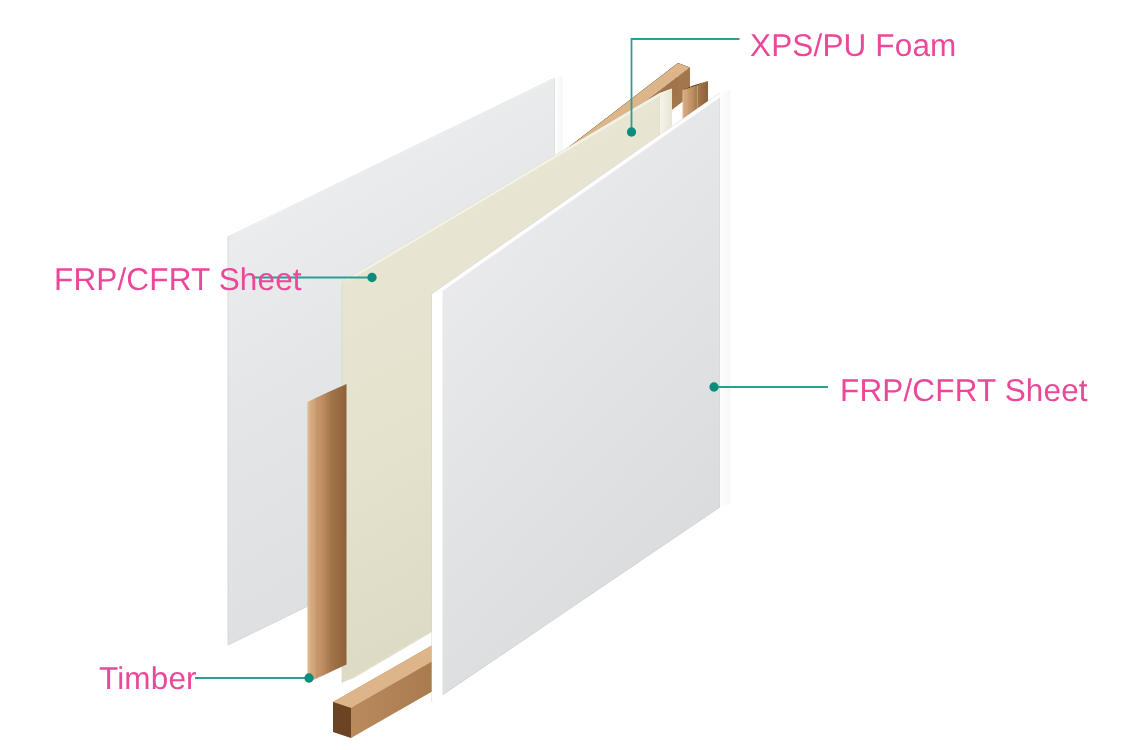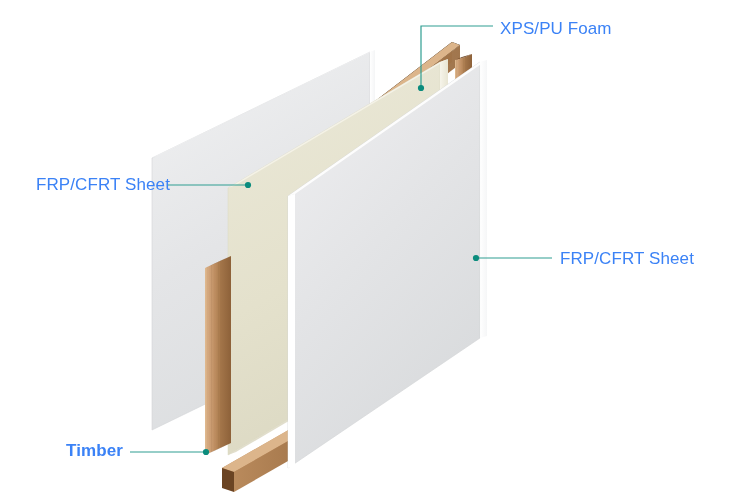--- a/index.html
+++ b/index.html
@@ -20,32 +20,32 @@
     background: #ffffff;
   }
   #scene {
     position: absolute;
     inset: 0;
     width: 750px;
     height: 500px;
   }
   .callout-label {
     position: absolute;
-    color: #3b82f6;
+    color: #ec4899;
     font-family: "Liberation Sans", sans-serif;
-    font-size: 17px;
+    font-size: 21px;
     font-weight: 400;
     letter-spacing: 0.1px;
     white-space: nowrap;
     line-height: 1;
   }
   #label-frp-left  { left: 36px;  top: 176px; }
   #label-frp-right { left: 560px; top: 250px; }
   #label-foam      { left: 500px; top: 20px;  }
-  #label-timber    { left: 66px;  top: 442px; font-weight: bold; }
+  #label-timber    { left: 66px;  top: 442px; }
 </style>
 </head>
 <body>
 
 <div id="diagram-root">
 
   <svg id="scene" viewBox="0 0 750 500">
     <defs>
       <linearGradient id="gradSheetBack" x1="0" y1="0" x2="0.35" y2="1">
         <stop offset="0%" stop-color="#f1f2f3"></stop>

